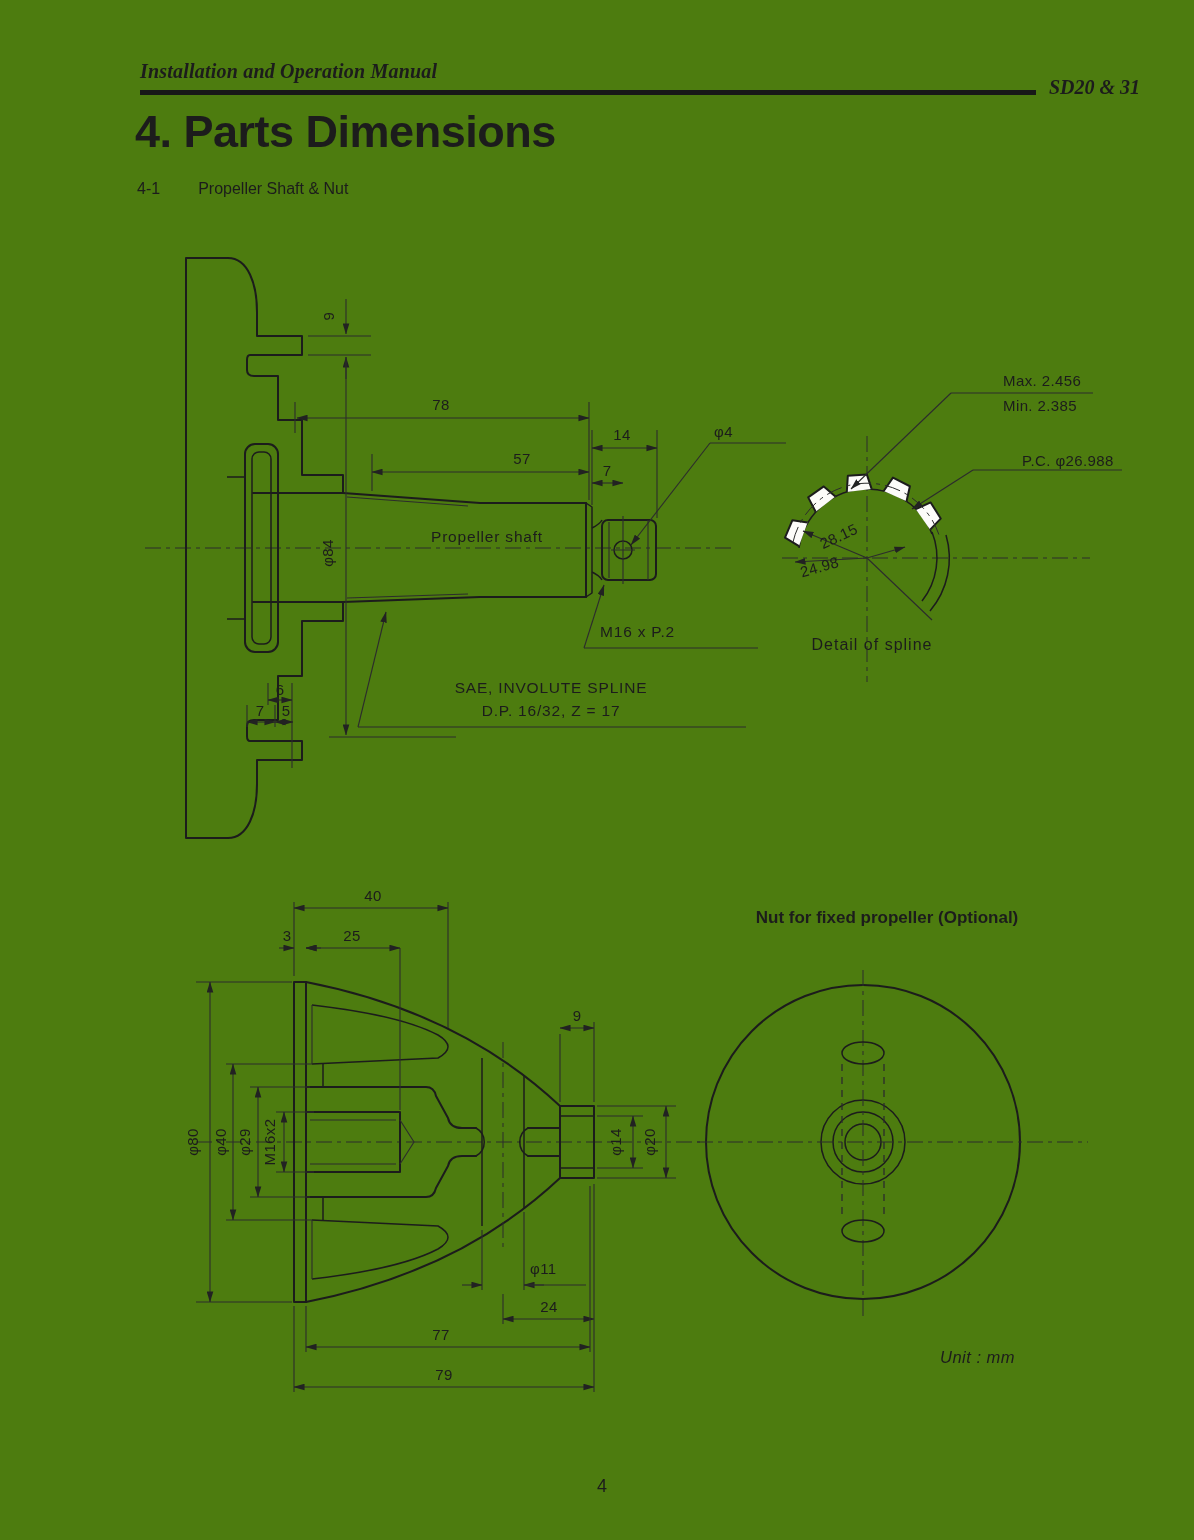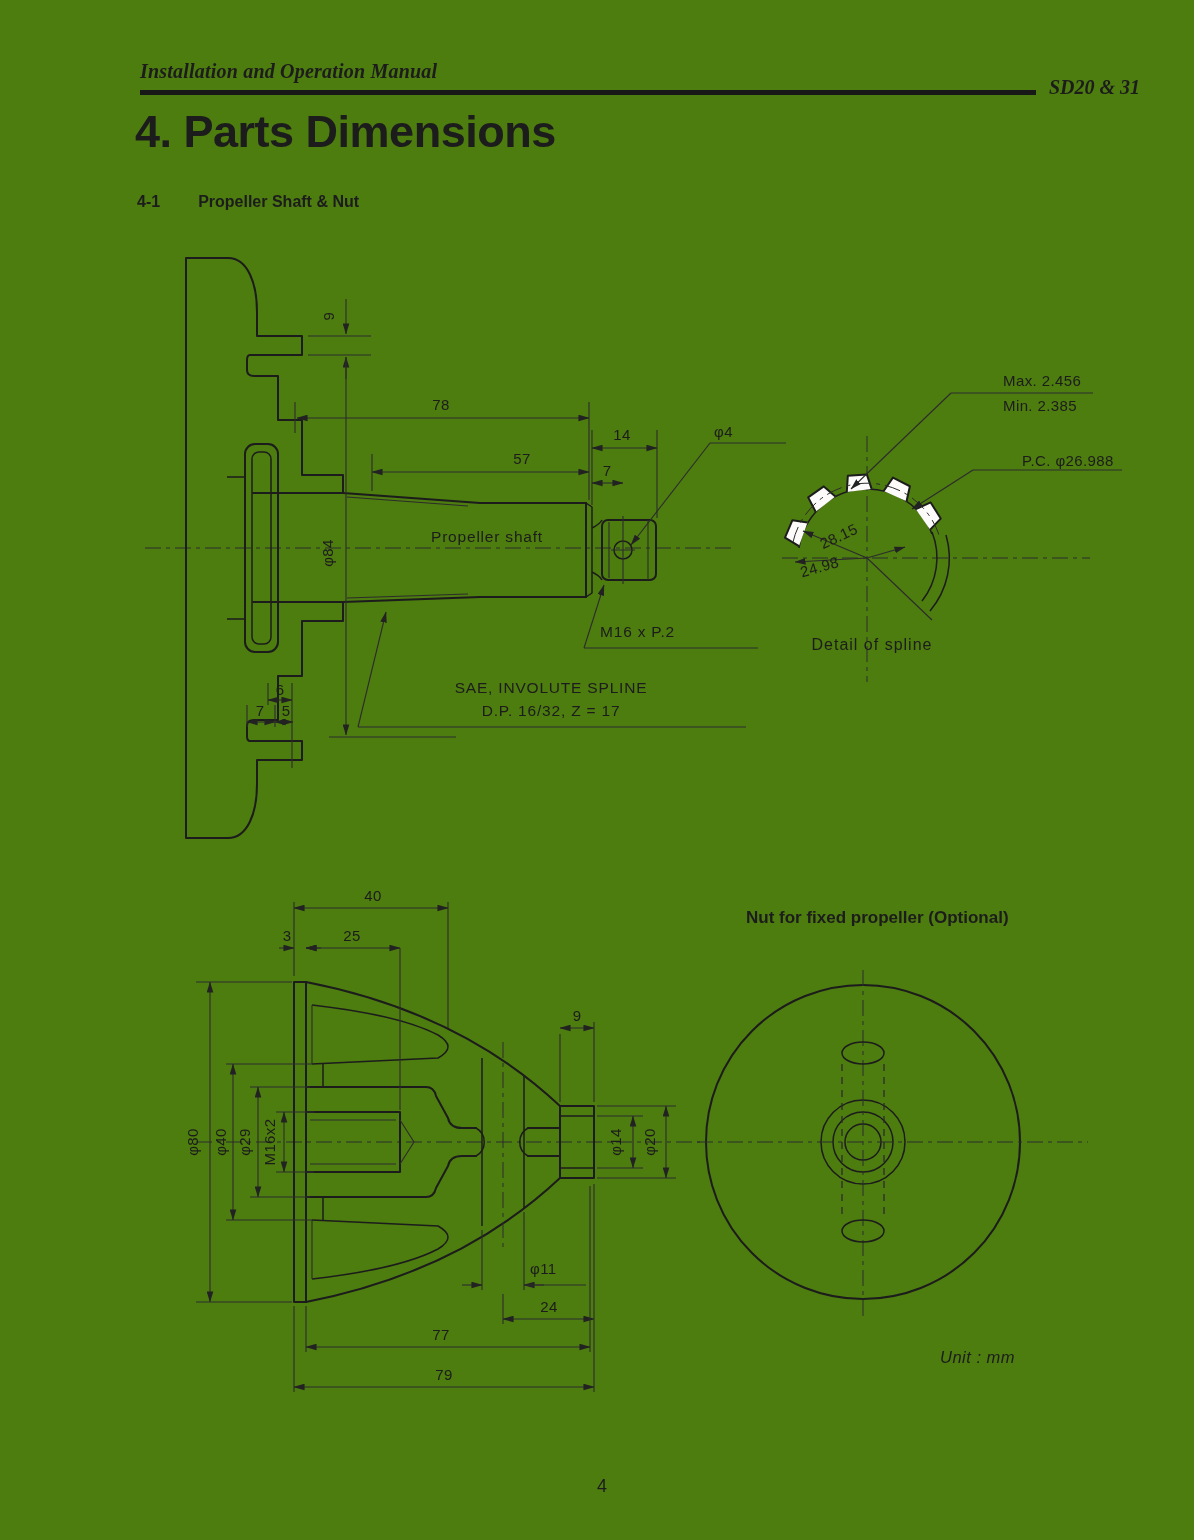--- a/index.html
+++ b/index.html
@@ -3,23 +3,23 @@
 <meta charset="utf-8">
 <style>
   html,body{margin:0;padding:0;background:#9a9a9a;}
   #page{position:relative;width:1194px;height:1540px;background:#4d7c0f;overflow:hidden;
         font-family:"Liberation Sans",sans-serif;color:#1c1c1c;}
   .abs{position:absolute;}
   #manual-title{left:140px;top:60px;font:italic bold 20px "Liberation Serif",serif;letter-spacing:.2px;}
   #model-code{left:980px;top:76px;width:160px;text-align:right;font:italic bold 20px "Liberation Serif",serif;}
   #rule{left:140px;top:90px;width:896px;height:5px;background:#181818;}
   #section-title{left:135px;top:106px;font-weight:bold;font-size:45px;letter-spacing:-.5px;}
-  #subsec{left:137px;top:193px;font-weight:bold;font-size:16px;}
+  #subsec{left:137px;top:180px;font-weight:normal;font-size:16px;}
   #subsec span.gap{display:inline-block;width:38px;}
-  #nut-title{left:746px;top:908px;width:282px;font-weight:bold;font-size:17px;}
+  #nut-title{left:746px;top:908px;width:282px;text-align:center;font-weight:bold;font-size:17px;}
   #unit-note{left:940px;top:1348px;font-size:16.5px;letter-spacing:.5px;font-style:italic;}
   #page-number{left:560px;top:1476px;width:84px;text-align:center;font-size:18px;}
   svg{position:absolute;left:0;top:0;}
   .ol{fill:none;stroke:#1c1c1c;stroke-width:2;stroke-linejoin:round;stroke-linecap:round;}
   .o1{fill:none;stroke:#1c1c1c;stroke-width:1.5;stroke-linejoin:round;}
   .th{fill:none;stroke:#2c2c2c;stroke-width:1.1;}
   .cl{fill:none;stroke:#2c2c2c;stroke-width:1;stroke-dasharray:16 5 4 5;}
   .dsh{fill:none;stroke:#2c2c2c;stroke-width:1.3;stroke-dasharray:7 6;}
   text.d{font:15px "Liberation Sans",sans-serif;fill:#1c1c1c;letter-spacing:.4px;}
   text.lb{font:15.5px "Liberation Sans",sans-serif;fill:#1c1c1c;letter-spacing:.8px;}

